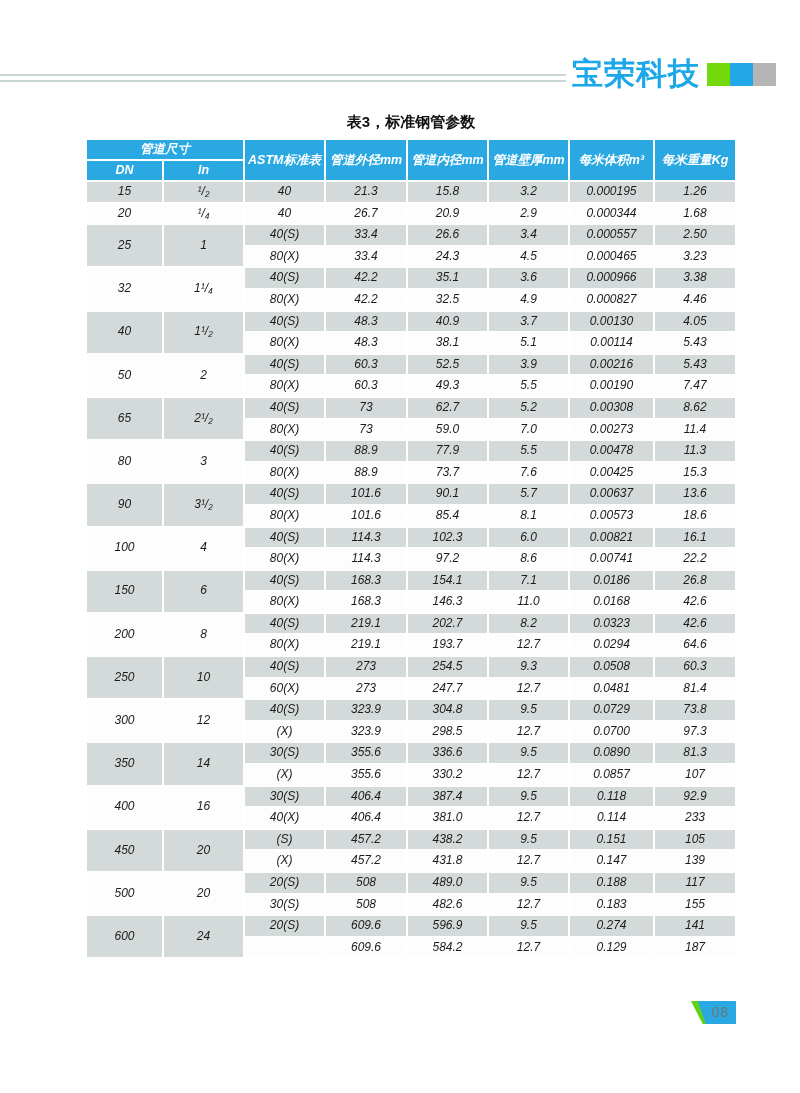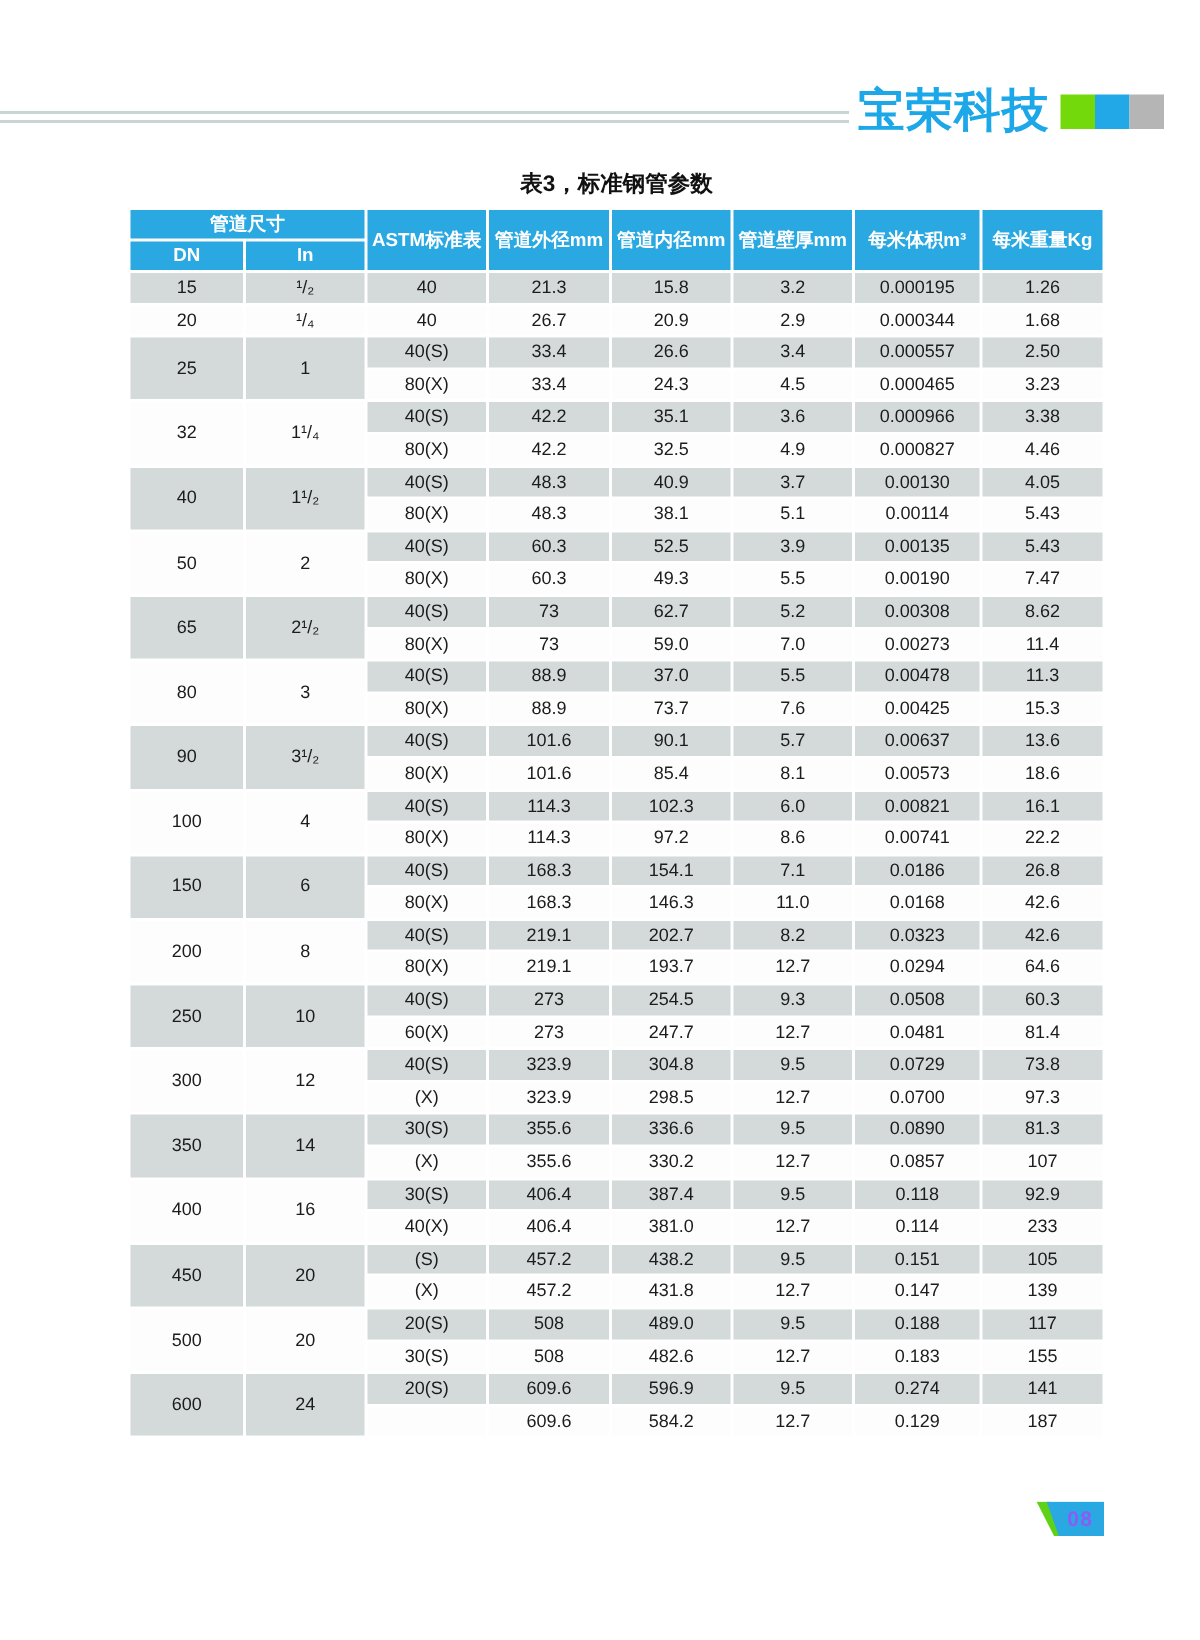--- a/index.html
+++ b/index.html
@@ -57,20 +57,21 @@
   }
 
   table.pipe-table {
     position: absolute;
     top: 138px;
     left: 85px;
     width: 652px;
     table-layout: fixed;
     border-collapse: separate;
     border-spacing: 2px;
+    font-style: italic;
   }
   .pipe-table th {
     background: #29a8e2;
     color: #ffffff;
     font-size: 12.5px;
     font-weight: 600;
     text-align: center;
     vertical-align: middle;
     height: 19px;
     line-height: 19px;
@@ -110,22 +111,21 @@
     clip-path: polygon(15% 0%, 100% 0%, 100% 100%, 33% 100%);
   }
   .badge-num {
     position: absolute;
     right: 7px;
     top: 0;
     height: 23px;
     line-height: 23px;
     font-size: 14px;
     letter-spacing: 1px;
-    color: #8b5cf6;
-    font-weight: bold;
+    color: #737373;
   }
 </style>
 </head>
 <body>
 
 <div class="page">
 
   <div class="rule rule-1"></div>
   <div class="rule rule-2"></div>
 
@@ -239,21 +239,21 @@
           <td class="w">0.00114</td>
           <td class="w">5.43</td>
         </tr>
         <tr>
           <td rowspan="2" class="w">50</td>
           <td rowspan="2" class="w">2</td>
           <td class="g">40(S)</td>
           <td class="g">60.3</td>
           <td class="g">52.5</td>
           <td class="g">3.9</td>
-          <td class="g">0.00135</td>
+          <td class="g">0.00216</td>
           <td class="g">5.43</td>
         </tr>
         <tr>
           <td class="w">80(X)</td>
           <td class="w">60.3</td>
           <td class="w">49.3</td>
           <td class="w">5.5</td>
           <td class="w">0.00190</td>
           <td class="w">7.47</td>
         </tr>
@@ -273,21 +273,21 @@
           <td class="w">59.0</td>
           <td class="w">7.0</td>
           <td class="w">0.00273</td>
           <td class="w">11.4</td>
         </tr>
         <tr>
           <td rowspan="2" class="w">80</td>
           <td rowspan="2" class="w">3</td>
           <td class="g">40(S)</td>
           <td class="g">88.9</td>
-          <td class="g">37.0</td>
+          <td class="g">77.9</td>
           <td class="g">5.5</td>
           <td class="g">0.00478</td>
           <td class="g">11.3</td>
         </tr>
         <tr>
           <td class="w">80(X)</td>
           <td class="w">88.9</td>
           <td class="w">73.7</td>
           <td class="w">7.6</td>
           <td class="w">0.00425</td>

